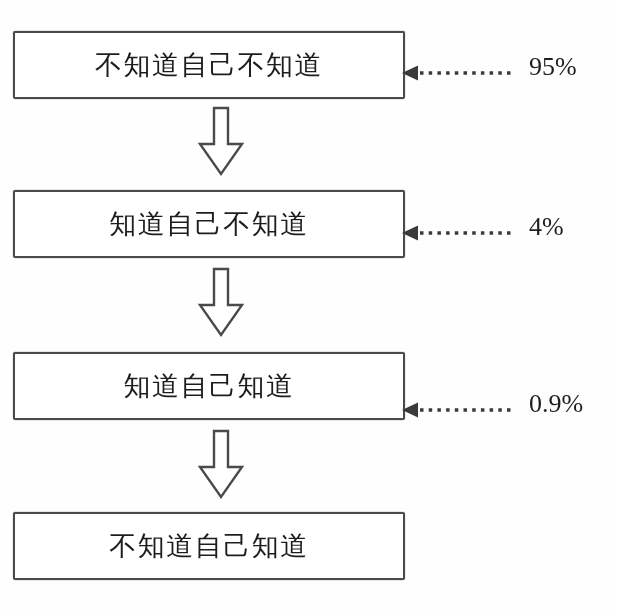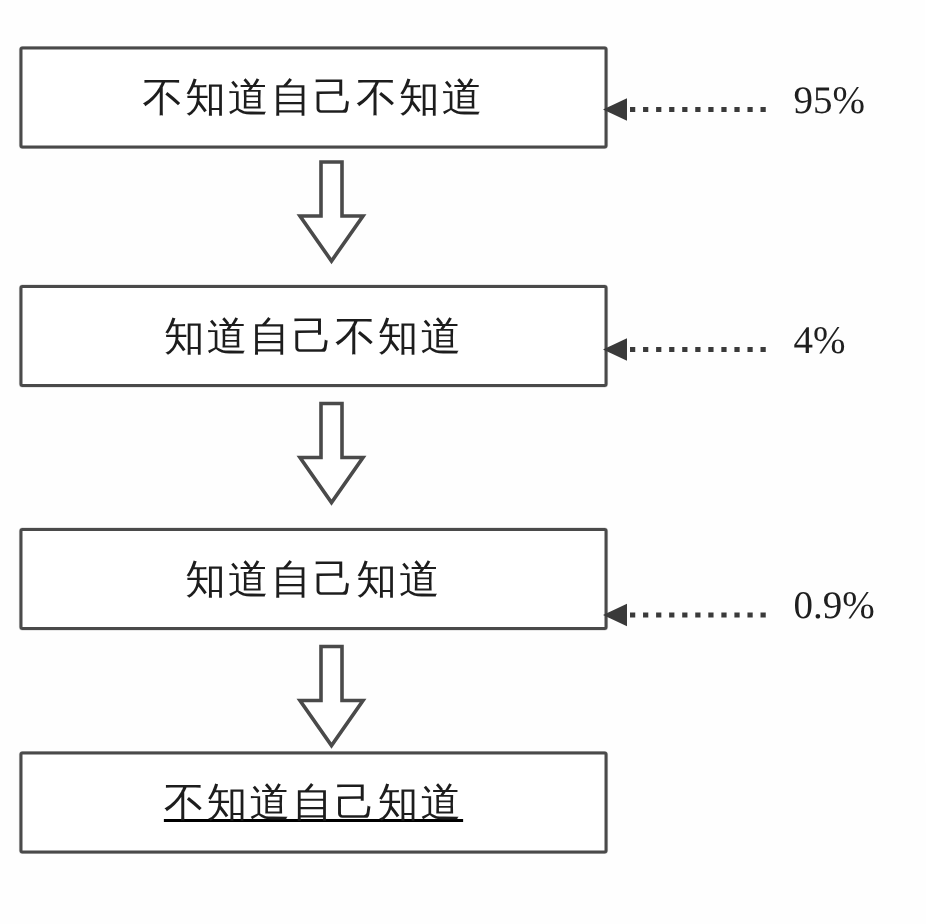--- a/index.html
+++ b/index.html
@@ -38,21 +38,21 @@
     font-size: 27px;
     line-height: 1;
     color: #1d1d1d;
     letter-spacing: 1.5px;
     white-space: nowrap;
   }
 
   .box-1 { top: 31px; }
   .box-2 { top: 190px; justify-content: center; }
   .box-3 { top: 352px; justify-content: center; }
-  .box-4 { top: 501px; text-decoration: underline; }
+  .box-4 { top: 512px; }
 
   
   .flow-arrow {
     position: absolute;
     left: 196px;
     width: 50px;
     height: 72px;
   }
   .flow-arrow svg { display: block; }
   .arrow-1 { top: 106px; }

